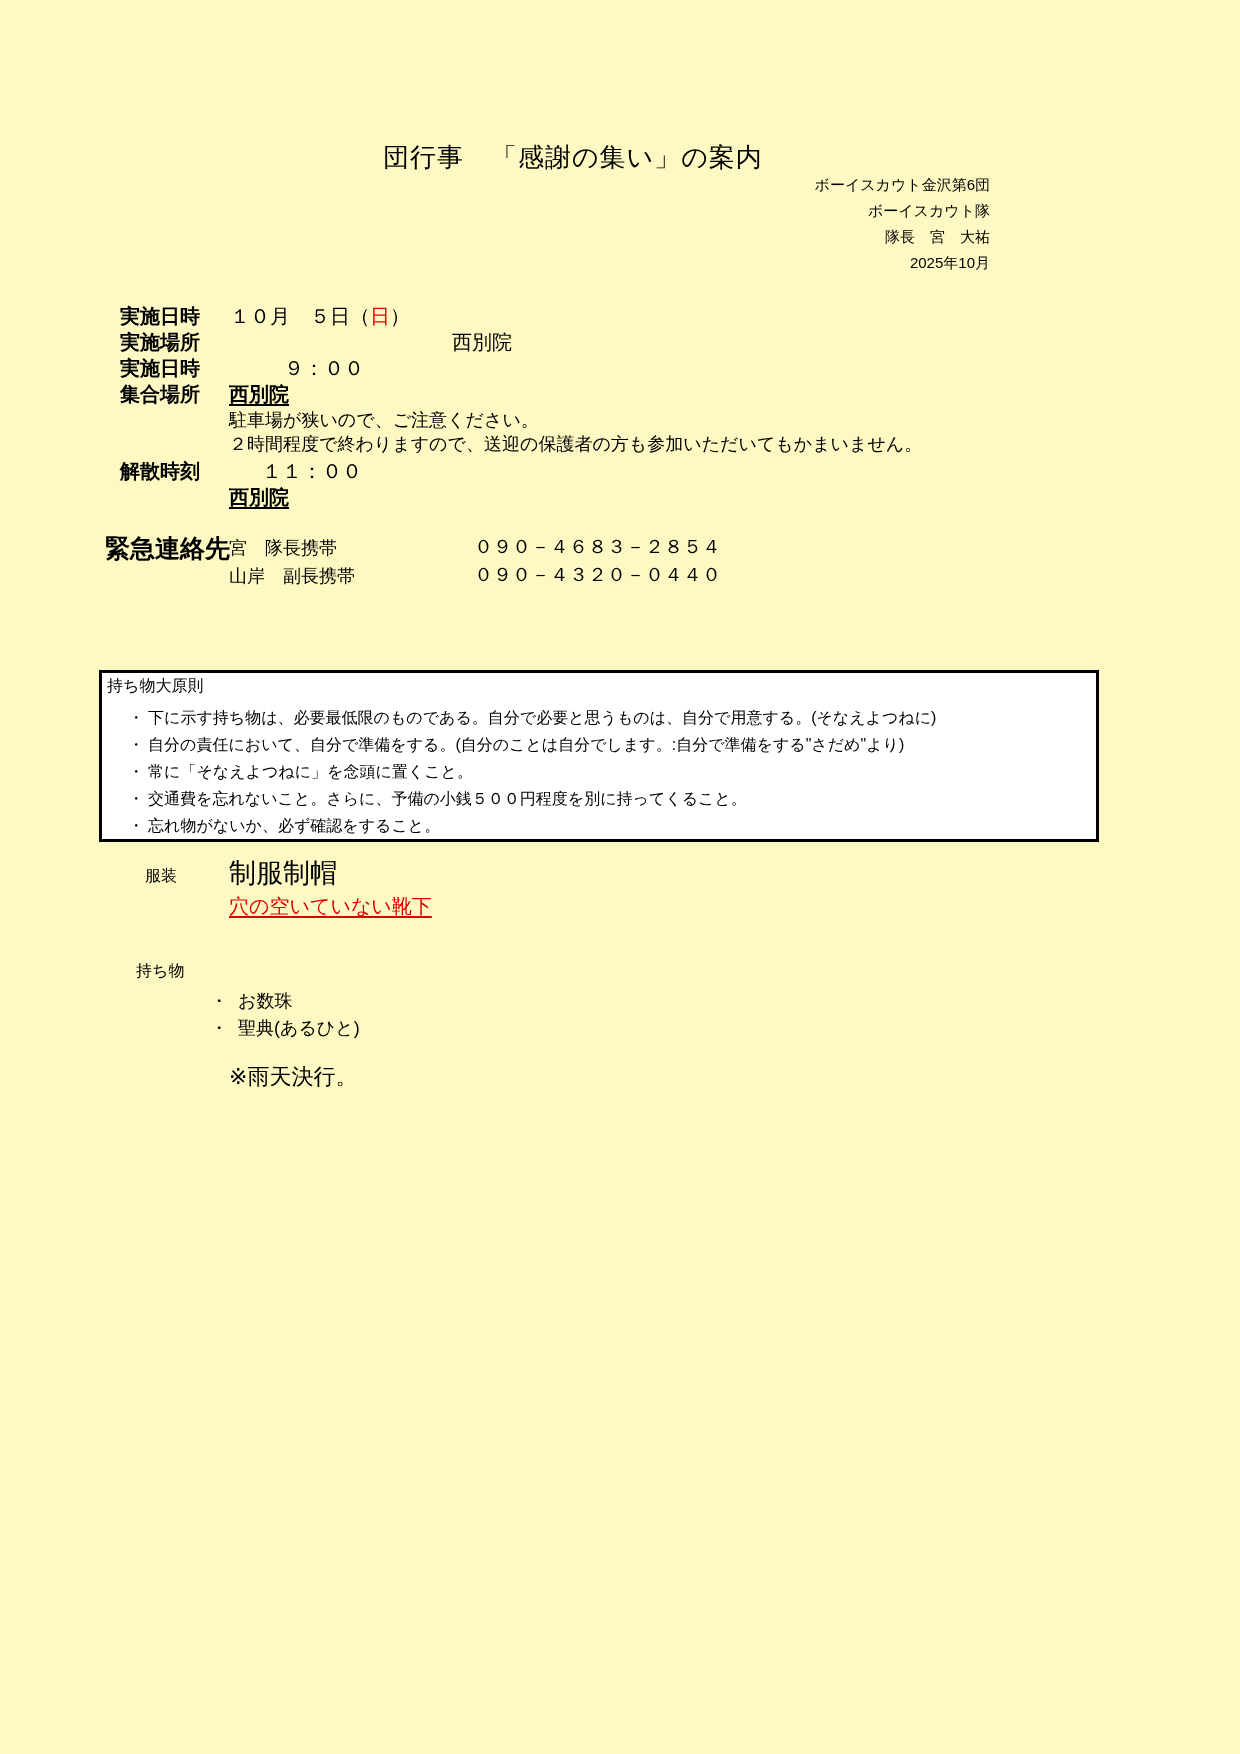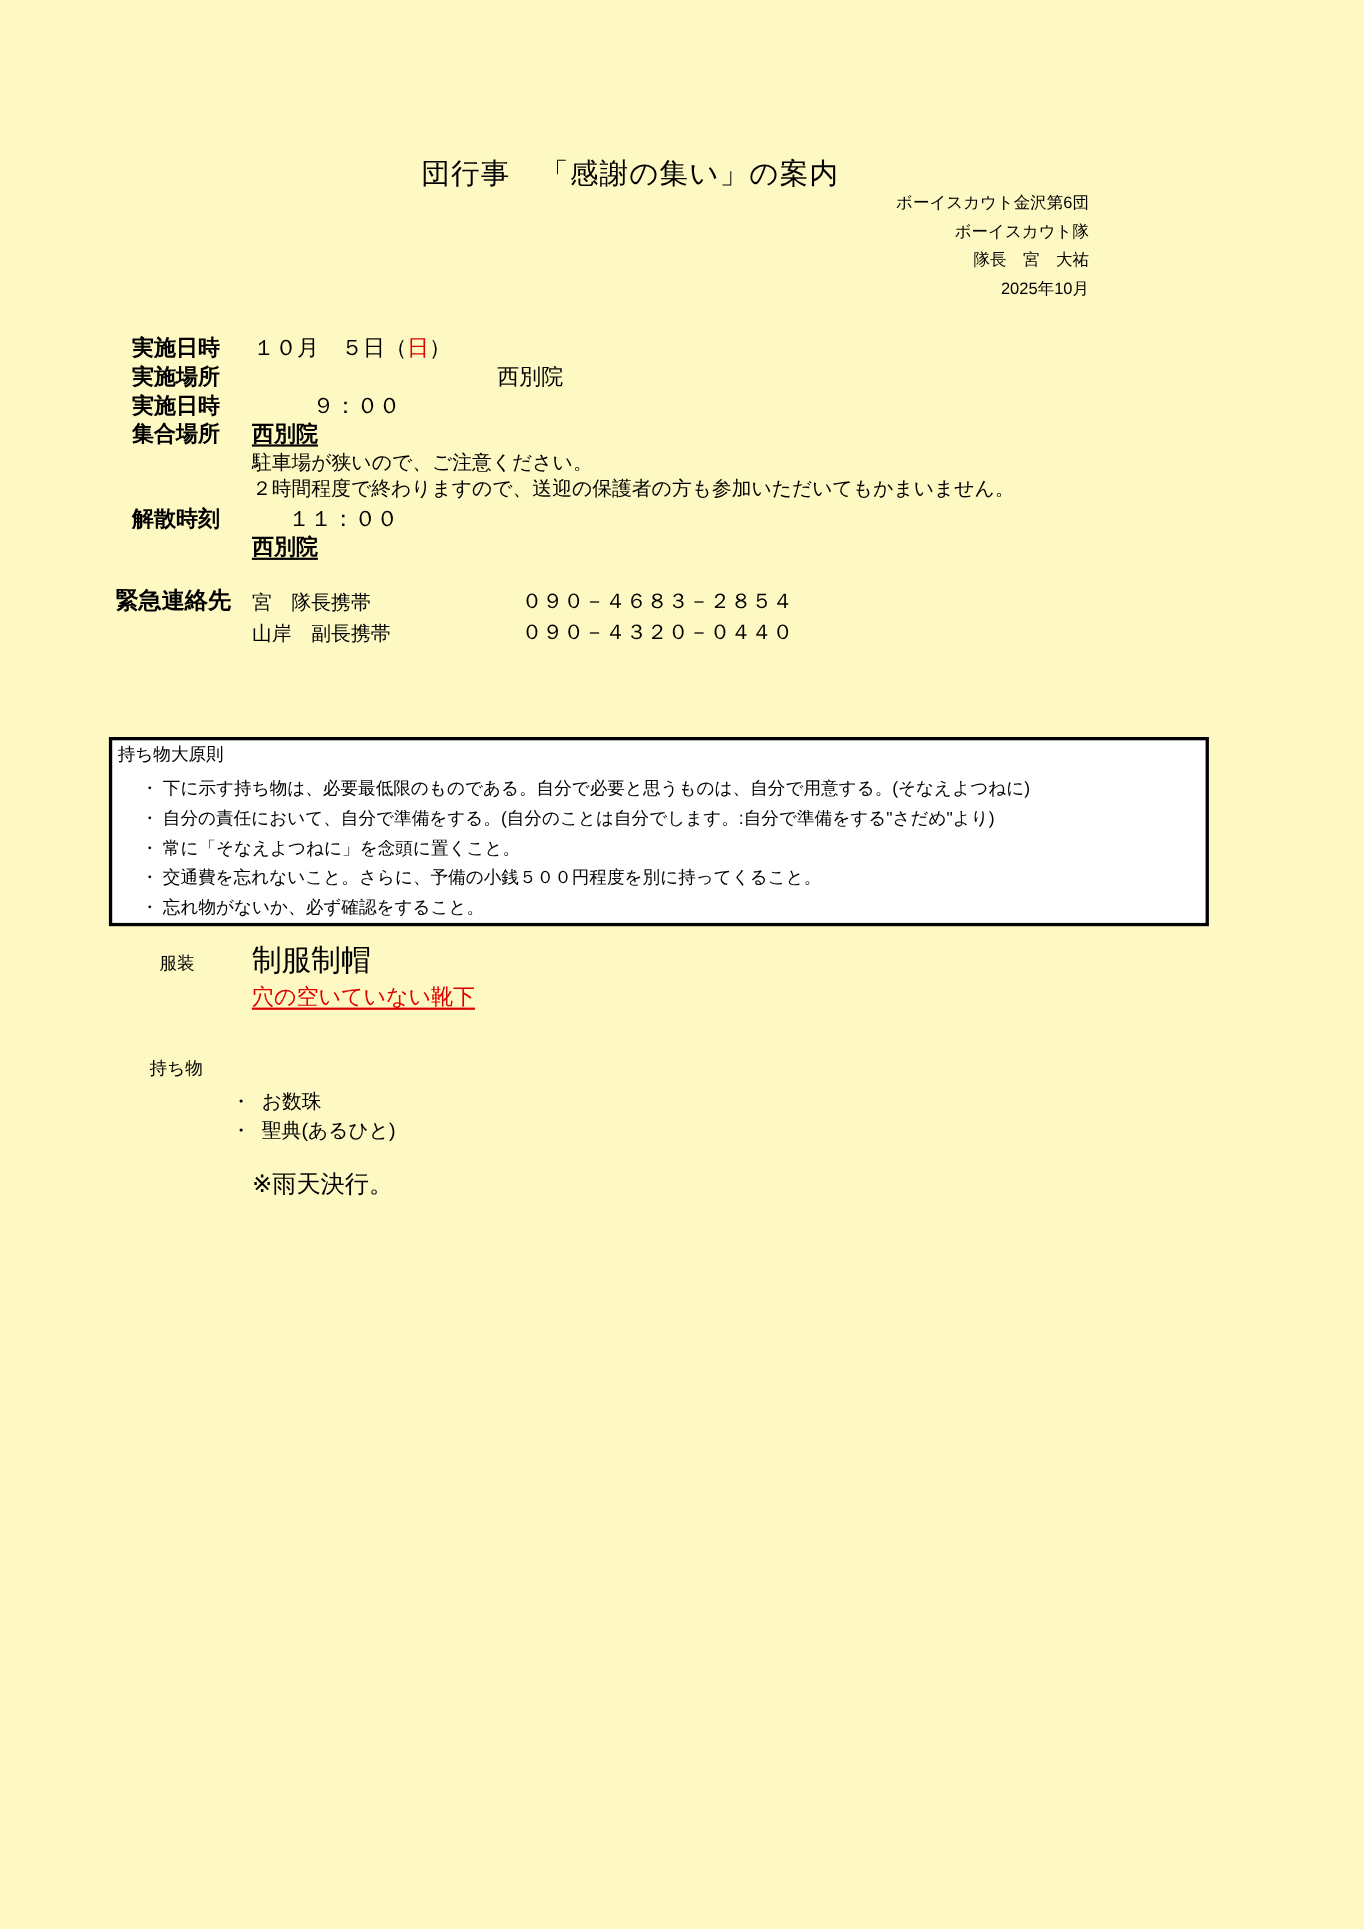--- a/index.html
+++ b/index.html
@@ -14,21 +14,21 @@
   }
   .abs{position:absolute;white-space:nowrap;}
   .b{font-weight:bold;}
   .u{text-decoration:underline;text-underline-offset:3px;}
   .red{color:#dd0000;}
   .title{font-size:26px;letter-spacing:1px;}
   .sender{text-align:right;font-size:15px;line-height:26px;}
   .lbl{font-weight:bold;font-size:20px;}
   .val{font-size:20px;}
   .note{font-size:18px;}
-  .em-lbl{font-weight:bold;font-size:21px;}
+  .em-lbl{font-weight:bold;font-size:25px;}
   .em-name{font-size:18px;}
   .em-phone{font-size:19px;}
   .box{
     position:absolute;left:99px;top:670px;width:1000px;height:172px;
     border:3px solid #000;box-sizing:border-box;background:#fff;
   }
   .box-title{font-size:16px;padding:3px 0 0 5px;white-space:nowrap;}
   .box-list{margin:7px 0 0 0;padding:0;list-style:none;}
   .box-list li{position:relative;font-size:16px;line-height:27px;padding-left:46px;white-space:nowrap;}
   .box-list .dot{position:absolute;left:26px;top:0;}

